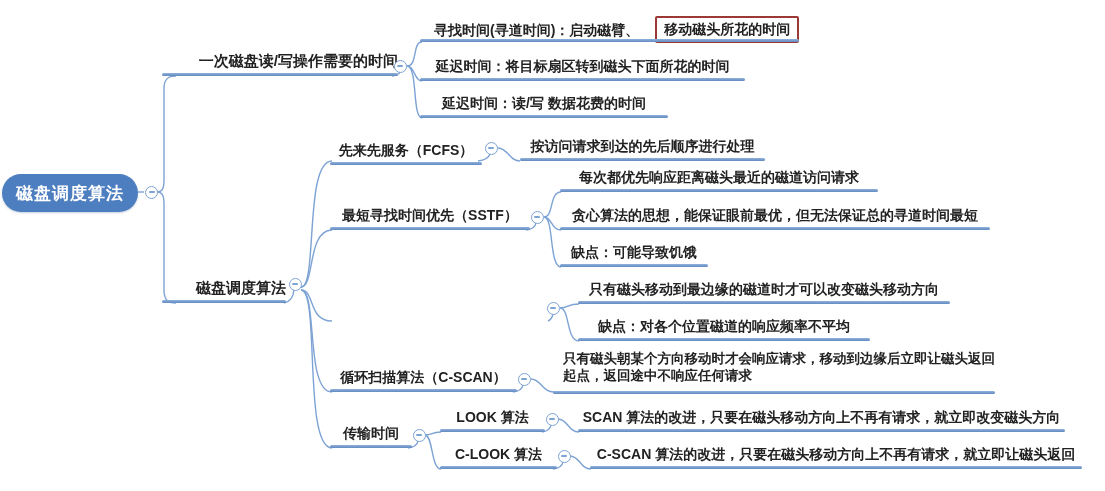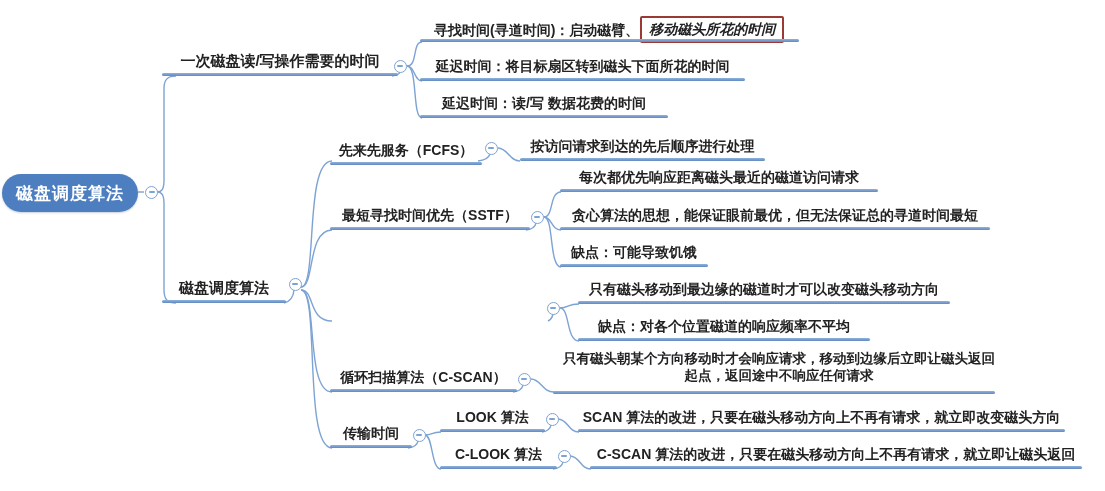--- a/index.html
+++ b/index.html
@@ -23,29 +23,29 @@
 
   
   .node{
     position:absolute;height:25px;text-align:center;white-space:nowrap;
     font-size:14px;font-weight:600;line-height:20px;
   }
   .node::after{
     content:"";position:absolute;left:0;right:0;bottom:0;height:3.5px;
     border-radius:2px;background:linear-gradient(#8fb2dc,#6289c0);
   }
-  .node.lvl1{font-size:15px;}
+  .node.lvl1{font-size:15px;text-align:right;}
   .node.ta-l{text-align:left;}
-  .node.two-line{height:44px;white-space:normal;text-align:center;
+  .node.two-line{height:44px;white-space:normal;text-align:left;
     font-size:13.5px;line-height:17px;}
 
   
   .hl-box{
     display:inline-block;border:2px solid #9b3a34;border-radius:2px;
-    padding:1px 7px 2px 7px;margin-left:1px;position:relative;top:-1px;font-style:italic;
+    padding:1px 7px 2px 7px;margin-left:16px;position:relative;top:-1px;
   }
 
   
   .collapse{
     position:absolute;width:13px;height:13px;border-radius:50%;
     background:#fff;border:1.2px solid #7da3d4;box-sizing:border-box;
     cursor:pointer;
   }
   .collapse::after{
     content:"";position:absolute;left:2.5px;right:2.5px;top:4.6px;height:1.6px;

